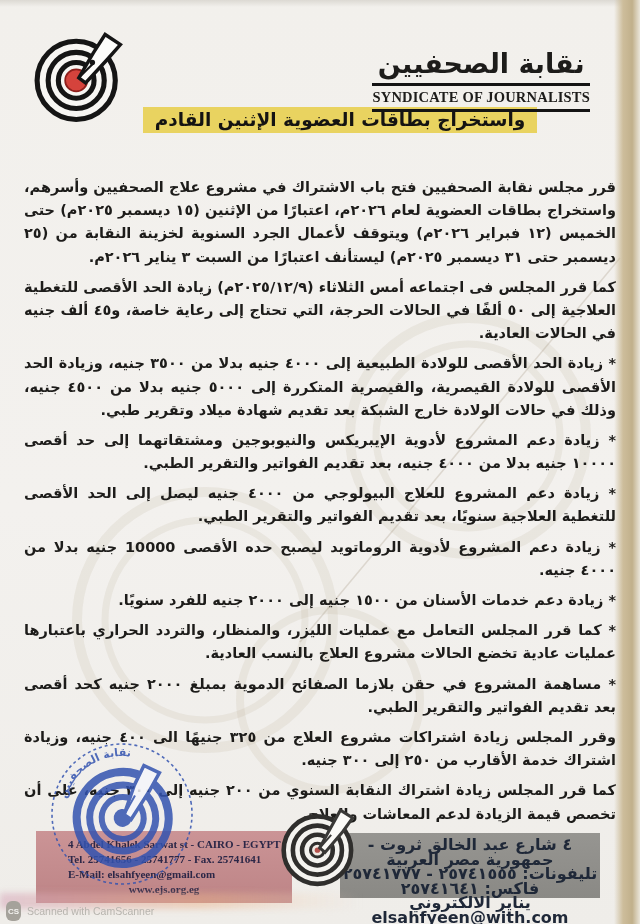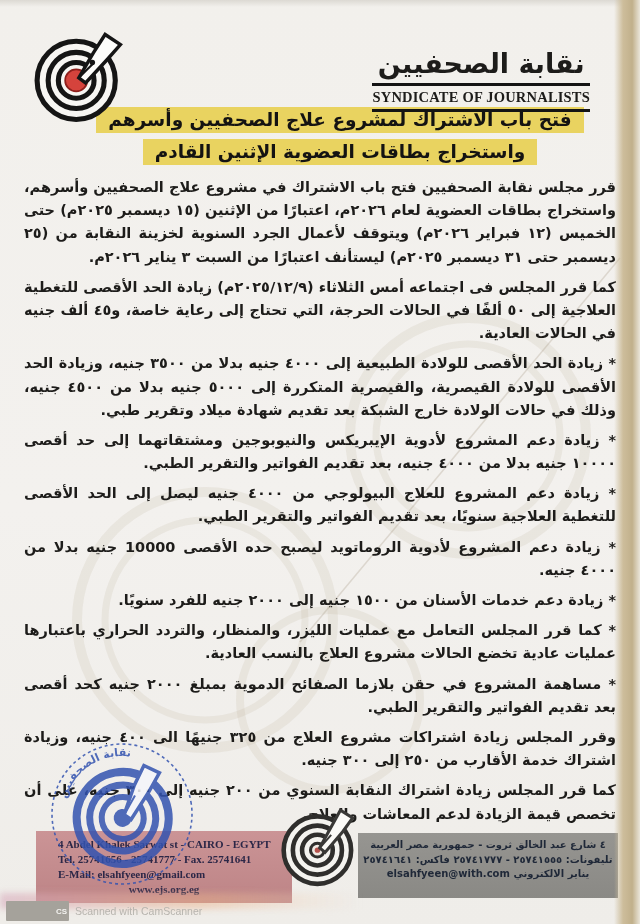--- a/index.html
+++ b/index.html
@@ -30,32 +30,32 @@
   
   .wm{position:absolute;left:0;top:0;z-index:1;}
   
   .stamp{position:absolute;left:44px;top:736px;width:156px;height:156px;z-index:6;opacity:.85;transform:rotate(-10deg);}
   
   .band{position:absolute;z-index:2;}
   .band-pink{left:36px;top:831px;width:256px;height:72px;direction:ltr;
     background:linear-gradient(180deg,#cb9496,#bd8486);
     font-family:"Liberation Serif",serif;font-weight:bold;color:#2c2747;
     font-size:11px;line-height:15px;padding-top:6px;box-sizing:border-box;text-align:left;}
-  .band-pink .l{padding-left:22px;}
+  .band-pink .l{padding-left:32px;}
   .band-pink .l.center{text-align:center;padding-left:0;}
-  .band-gray{left:358px;top:833px;width:260px;height:65px;direction:rtl;
+  .band-gray{left:340px;top:833px;width:260px;height:65px;direction:rtl;
     background:linear-gradient(180deg,#969591,#8a8985);
-    color:#1f2838;font-size:10px;font-weight:bold;line-height:14.5px;
+    color:#1f2838;font-size:16px;font-weight:bold;line-height:14.5px;
     padding-top:5px;box-sizing:border-box;text-align:center;}
   .mid-logo{position:absolute;left:276px;top:796px;width:92px;height:96px;z-index:5;}
   
   .camscanner{position:absolute;left:6px;top:901px;display:flex;align-items:center;gap:6px;z-index:4;
     font-family:"Liberation Sans",sans-serif;color:#b7b4ae;font-size:10.5px;}
-  .cs-badge{width:15px;height:20px;background:#a5a29b;border-radius:1px;color:#f4f3f0;
-    font-size:8px;font-weight:bold;display:flex;align-items:center;justify-content:center;padding-left:48px;}
+  .cs-badge{width:15px;height:20px;background:#a5a29b;border-radius:6px;color:#f4f3f0;
+    font-size:8px;font-weight:bold;display:flex;align-items:center;justify-content:center;}
 </style>
 </head>
 <body>
 
 <div class="page">
 
   <div class="top-edge"></div>
   <div class="edge-strip"></div>
 
   <svg class="wm" width="640" height="924">
@@ -80,21 +80,20 @@
     <line x1="56" y1="60" x2="72" y2="44" stroke="#151515" stroke-width="2.5"></line>
     <circle cx="71" cy="43" r="3.2" fill="#151515"></circle>
   </svg>
 
   <div class="org-block">
     <div class="org-ar">نقابة الصحفيين</div>
     <div class="org-en">SYNDICATE OF JOURNALISTS</div>
   </div>
 
   <div class="titles">
-    <div class="title"><span class="hl">فتح باب الاشتراك لمشروع علاج الصحفيين وأسرهم</span></div>
     <div class="title"><span class="hl">واستخراج بطاقات العضوية الإثنين القادم</span></div>
   </div>
 
   <div class="docbody" dir="rtl">
       <p class="para">قرر مجلس نقابة الصحفيين فتح باب الاشتراك في مشروع علاج الصحفيين وأسرهم، واستخراج بطاقات العضوية لعام ٢٠٢٦م، اعتبارًا من الإثنين (١٥ ديسمبر ٢٠٢٥م) حتى الخميس (١٢ فبراير ٢٠٢٦م) ويتوقف لأعمال الجرد السنوية لخزينة النقابة من (٢٥ ديسمبر حتى ٣١ ديسمبر ٢٠٢٥م) ليستأنف اعتبارًا من السبت ٣ يناير ٢٠٢٦م.</p>
       <p class="para">كما قرر المجلس فى اجتماعه أمس الثلاثاء (٢٠٢٥/١٢/٩م) زيادة الحد الأقصى للتغطية العلاجية إلى ٥٠ ألفًا في الحالات الحرجة، التي تحتاج إلى رعاية خاصة، و٤٥ ألف جنيه في الحالات العادية.</p>
       <p class="para">* زيادة الحد الأقصى للولادة الطبيعية إلى ٤٠٠٠ جنيه بدلا من ٣٥٠٠ جنيه، وزيادة الحد الأقصى للولادة القيصرية، والقيصرية المتكررة إلى ٥٠٠٠ جنيه بدلا من ٤٥٠٠ جنيه، وذلك في حالات الولادة خارج الشبكة بعد تقديم شهادة ميلاد وتقرير طبي.</p>
       <p class="para">* زيادة دعم المشروع لأدوية الإيبريكس والنيوبوجين ومشتقاتهما إلى حد أقصى ١٠٠٠٠ جنيه بدلا من ٤٠٠٠ جنيه، بعد تقديم الفواتير والتقرير الطبي.</p>
       <p class="para">* زيادة دعم المشروع للعلاج البيولوجي من ٤٠٠٠ جنيه ليصل إلى الحد الأقصى للتغطية العلاجية سنويًا، بعد تقديم الفواتير والتقرير الطبي.</p>
       <p class="para">* زيادة دعم المشروع لأدوية الروماتويد ليصبح حده الأقصى 10000 جنيه بدلا من ٤٠٠٠ جنيه.</p>

